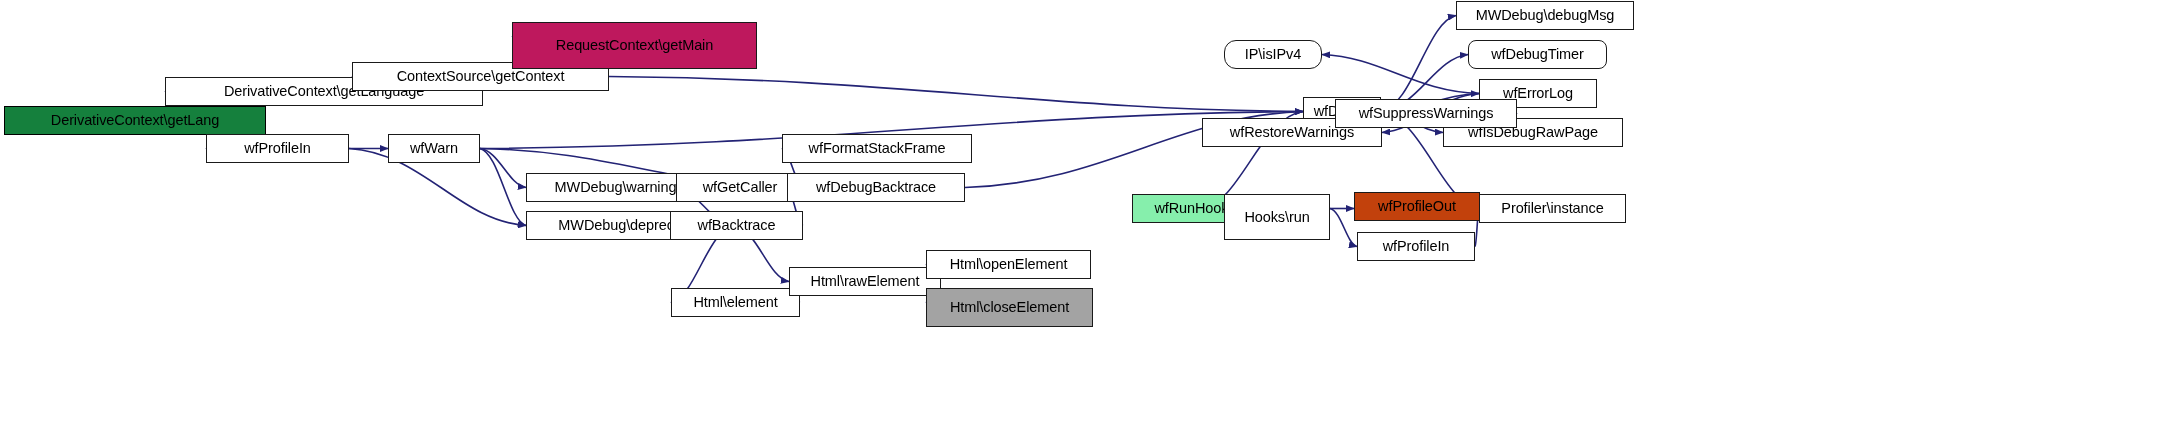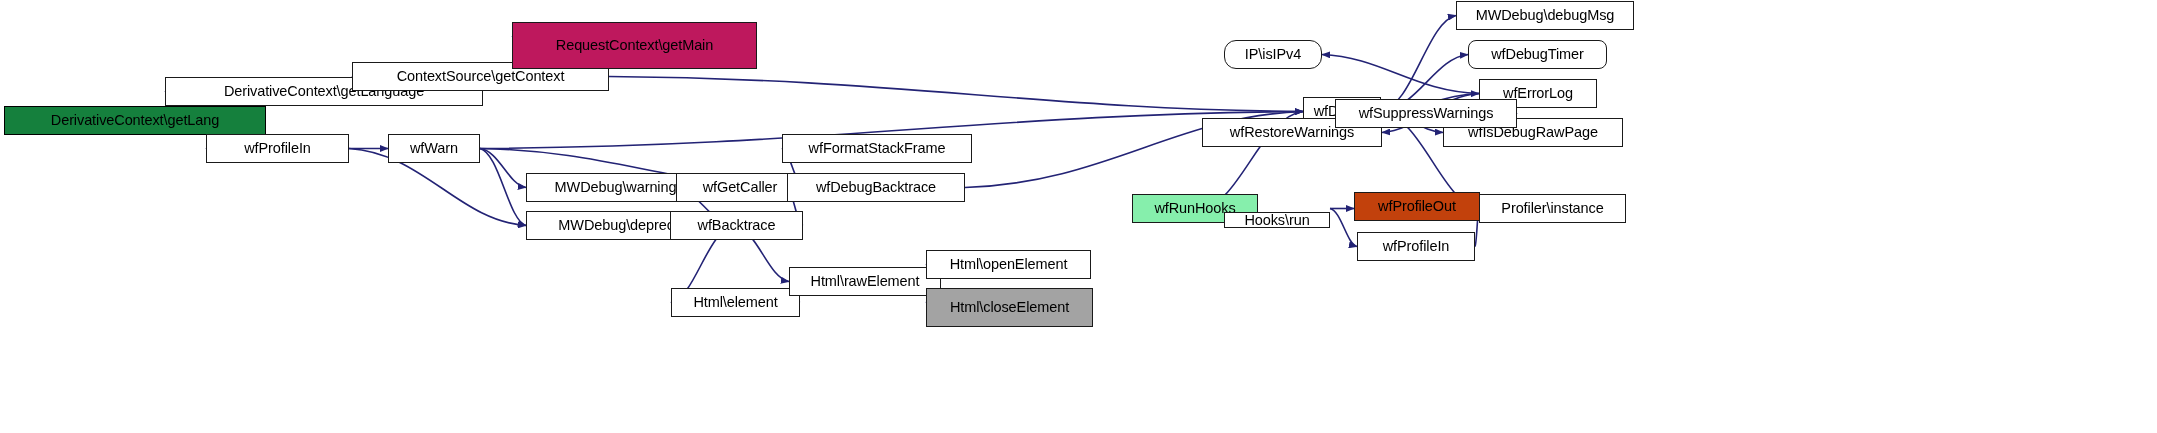--- a/index.html
+++ b/index.html
@@ -166,21 +166,21 @@
       </div>
       <div class="node" style="left: 1202px; top: 118px; width: 180px; height: 29px; background: rgb(255, 255, 255); border-color: rgb(26, 26, 26);">
         <span class="node-label">wfRestoreWarnings</span>
       </div>
       <div class="node" style="left: 1335px; top: 99px; width: 182px; height: 29px; background: rgb(255, 255, 255); border-color: rgb(26, 26, 26);">
         <span class="node-label">wfSuppressWarnings</span>
       </div>
       <div class="node" style="left: 1132px; top: 194px; width: 126px; height: 29px; background: #86efac; border-color: rgb(26, 26, 26);">
         <span class="node-label">wfRunHooks</span>
       </div>
-      <div class="node" style="left: 1224px; top: 212px; width: 106px; height: 16px; background: rgb(255, 255, 255); border-color: rgb(26, 26, 26);">
+      <div class="node" style="left: 1224px; top: 194px; width: 106px; height: 46px; background: rgb(255, 255, 255); border-color: rgb(26, 26, 26);">
         <span class="node-label">Hooks\run</span>
       </div>
       <div class="node" style="left: 1354px; top: 192px; width: 126px; height: 29px; background: #c2410c; border-color: rgb(26, 26, 26);">
         <span class="node-label">wfProfileOut</span>
       </div>
       <div class="node" style="left: 1357px; top: 232px; width: 118px; height: 29px; background: rgb(255, 255, 255); border-color: rgb(26, 26, 26);">
         <span class="node-label">wfProfileIn</span>
       </div>
       <div class="node" style="left: 1479px; top: 194px; width: 147px; height: 29px; background: rgb(255, 255, 255); border-color: rgb(26, 26, 26);">
         <span class="node-label">Profiler\instance</span>

